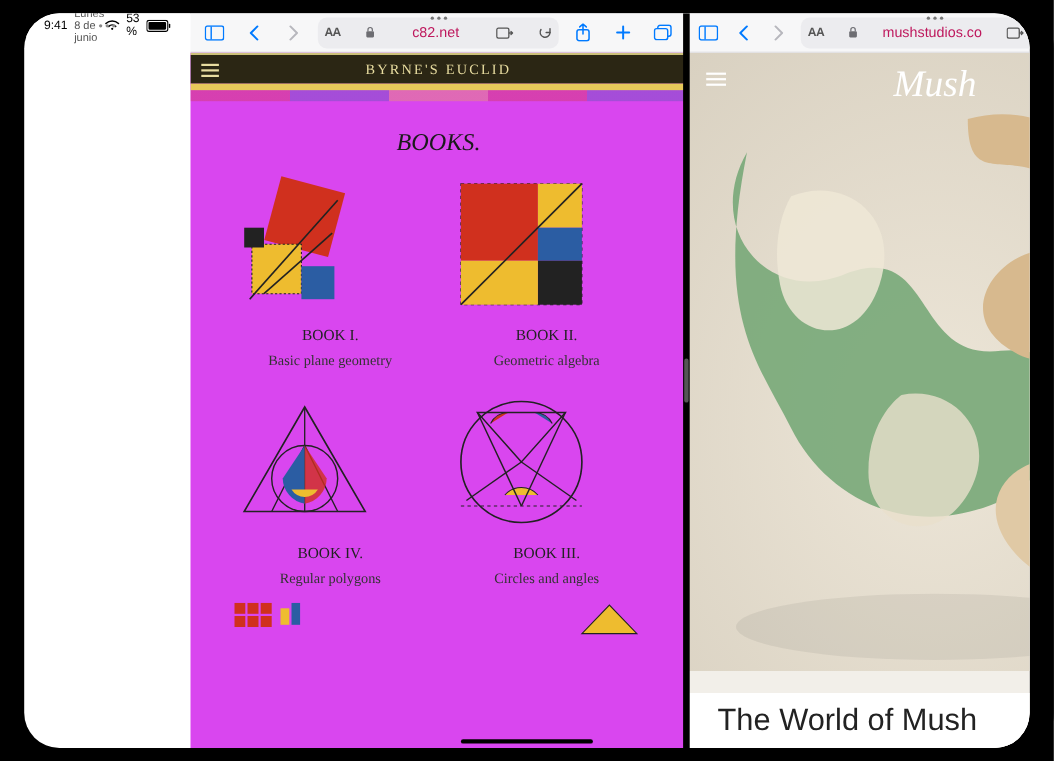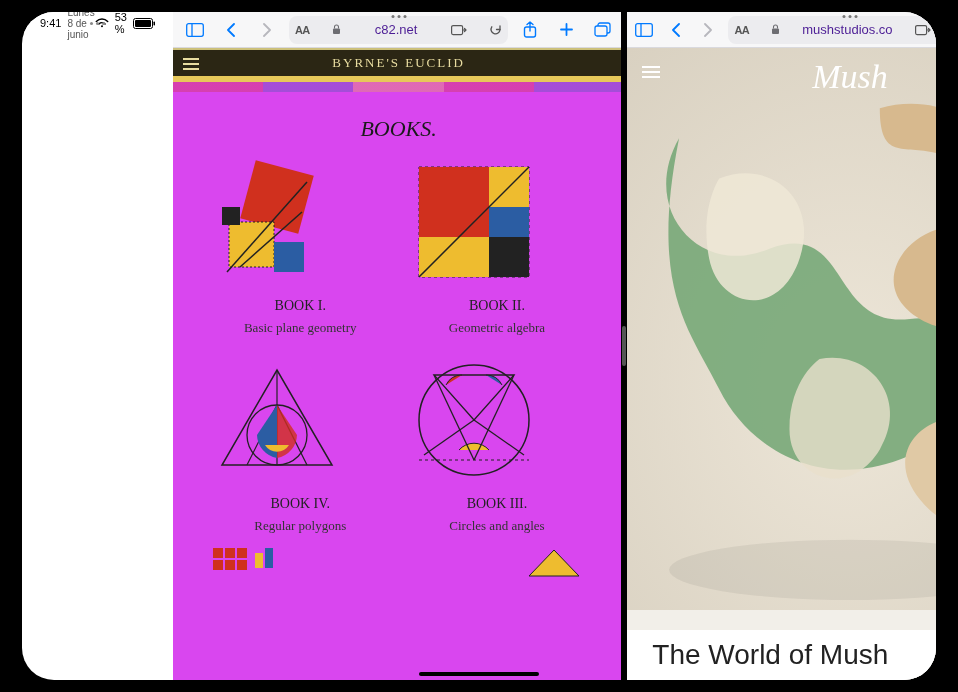--- a/index.html
+++ b/index.html
@@ -101,21 +101,21 @@
     border-radius: 8px;
     display: flex;
     align-items: center;
     padding: 0 6px;
     gap: 22px;
     font-size: 12px;
     color: #2a2a2c;
   }
   .addr .aA { font-size: 11px; font-weight: 600; color: #555; letter-spacing: -0.5px; }
   .addr .lock { color: #6d6d72; display: flex; align-items: center; }
-  .addr .url { flex: 1; text-align: center; font-size: 13px; color: #4c1d95; }
+  .addr .url { flex: 1; text-align: center; font-size: 13px; color: #be185d; }
   .addr .ext, .addr .reload { color: #555; display: flex; align-items: center; }
 
   
   .c82 {
     flex: 1;
     background: #d946ef;
     overflow: hidden;
     position: relative;
   }
   .c82-header {

